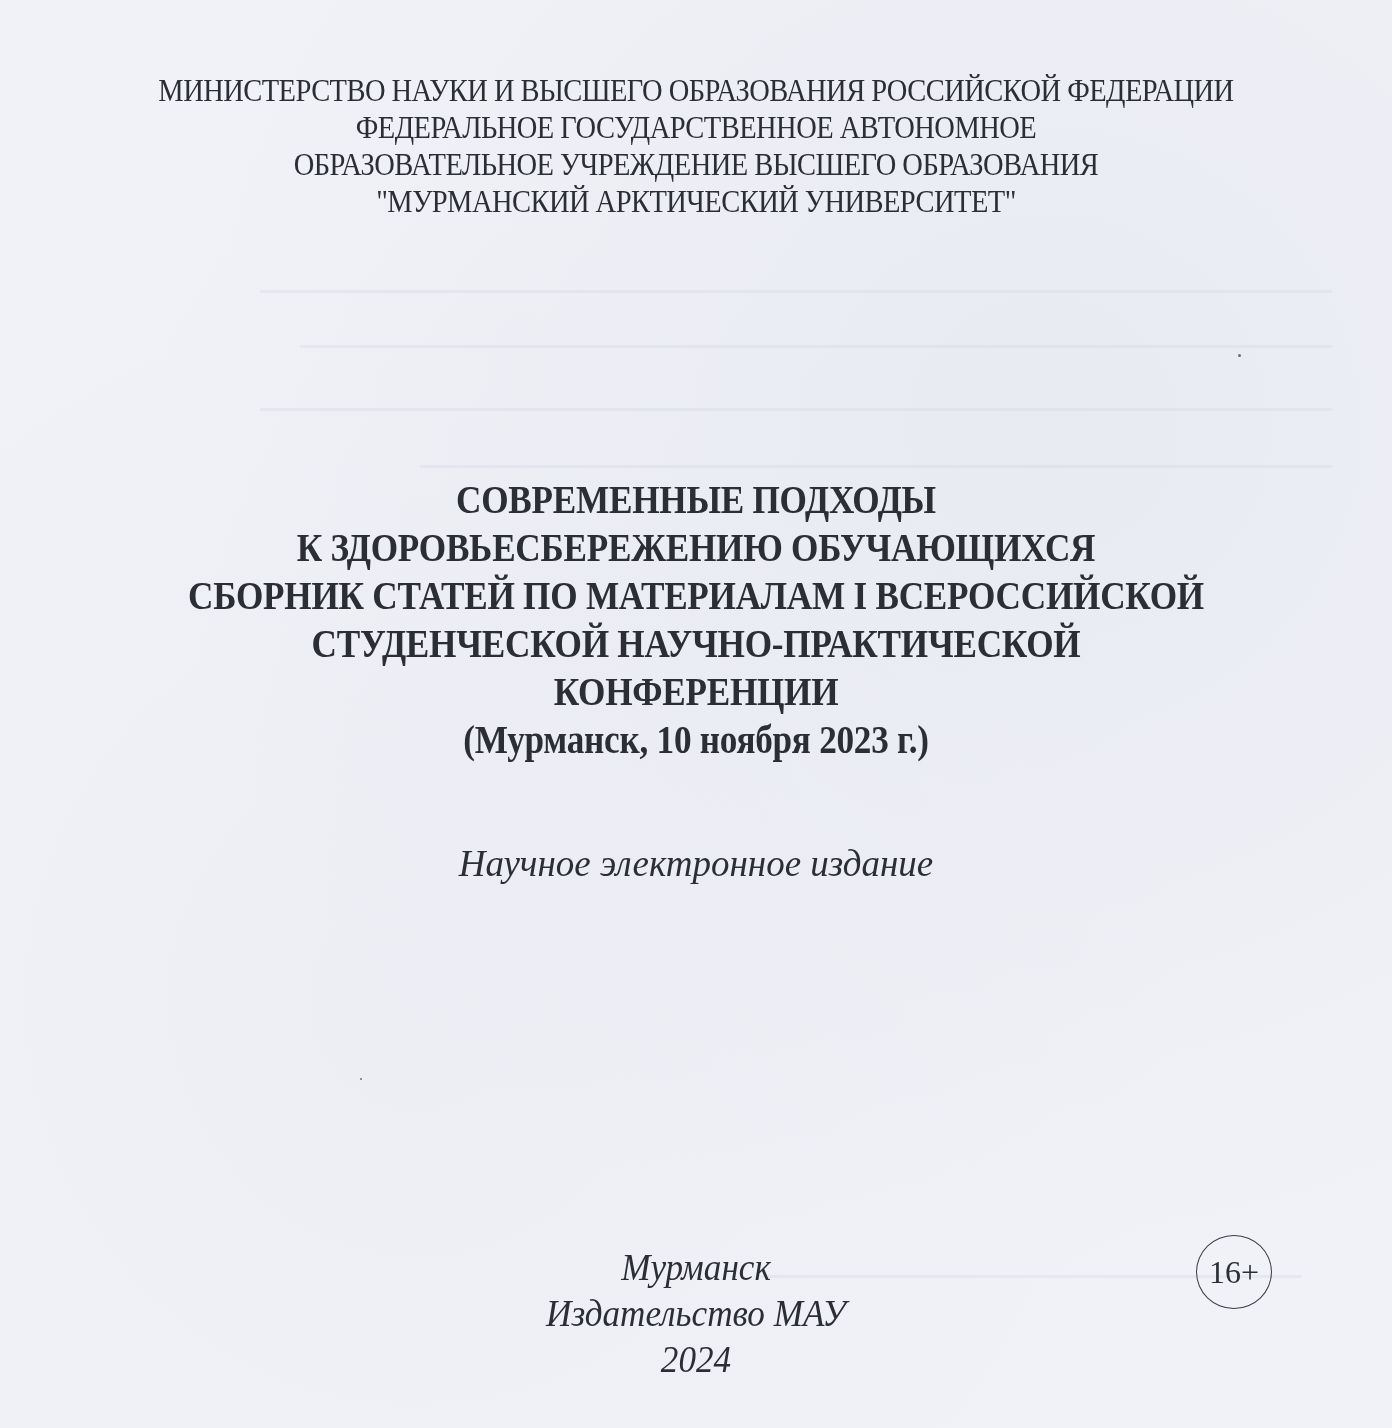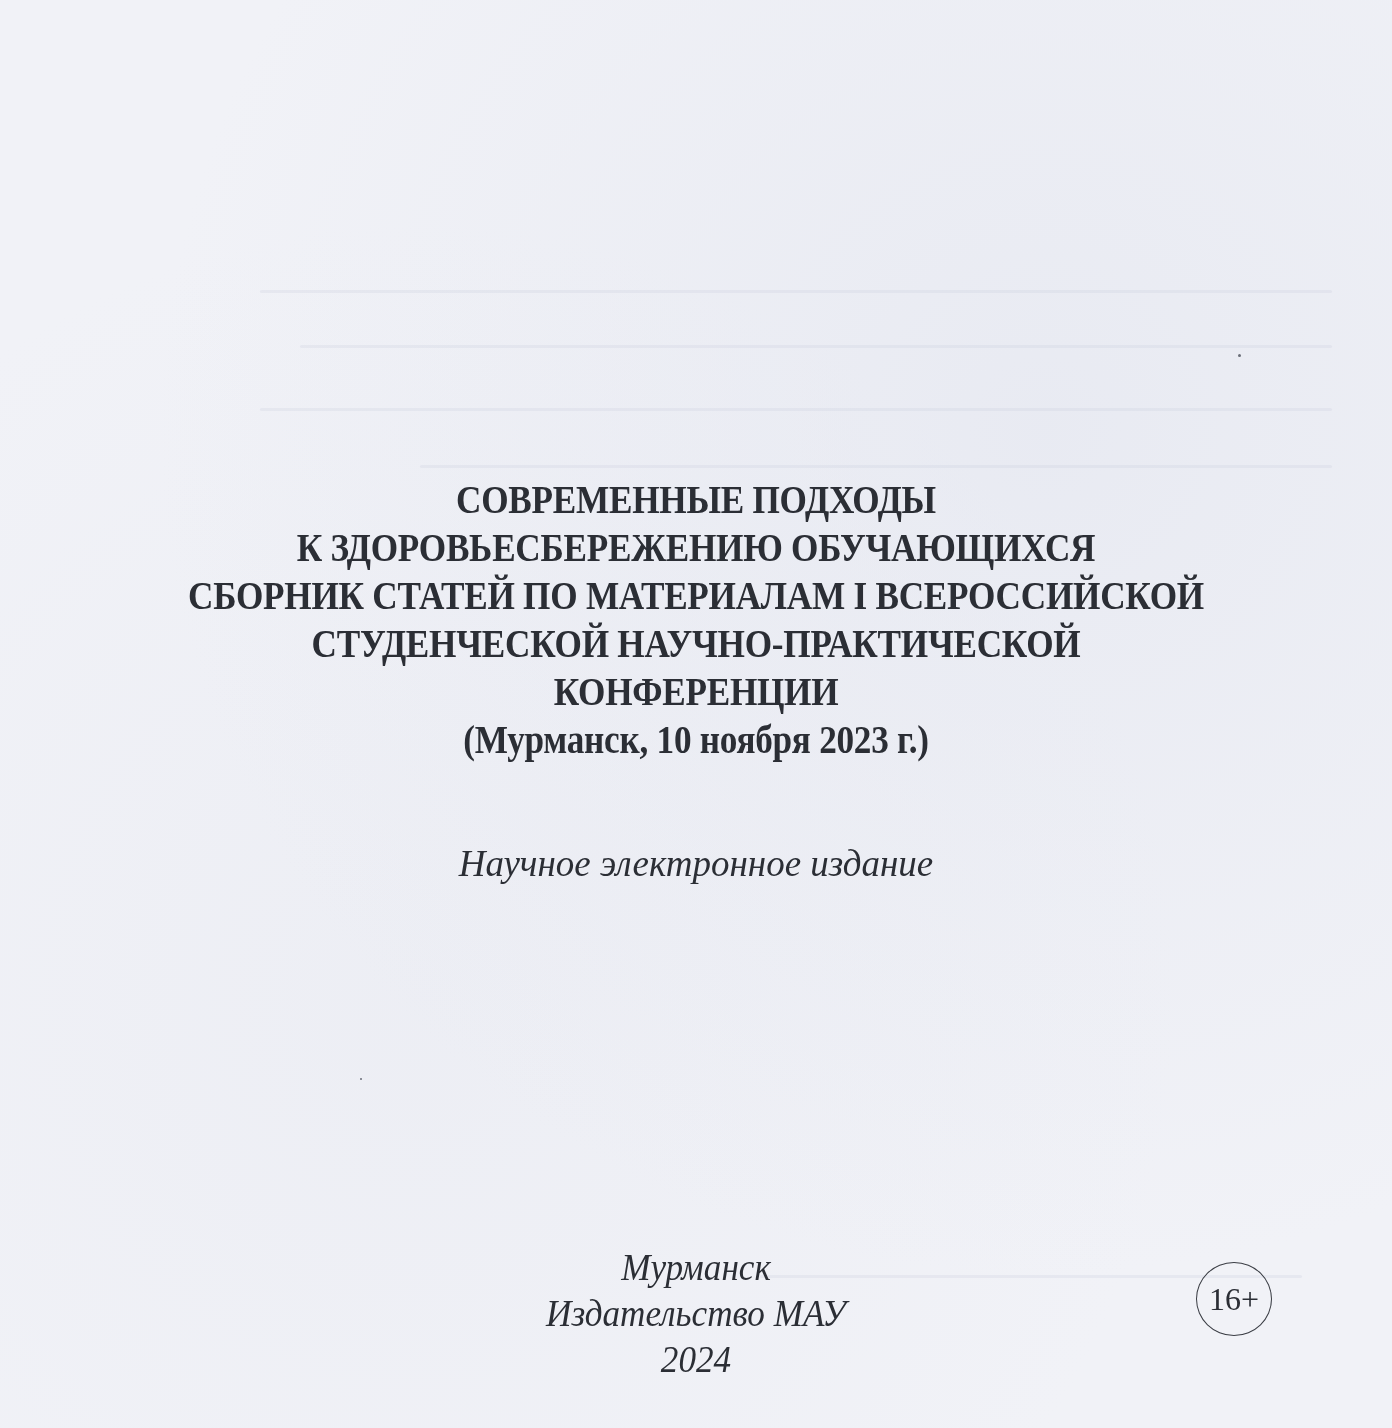--- a/index.html
+++ b/index.html
@@ -67,21 +67,21 @@
     }
     .imprint-line {
       font-size: 37px;
       line-height: 46px;
       white-space: nowrap;
       transform: scaleX(0.95);
     }
     .age-badge {
       position: absolute;
       left: 1196px;
-      top: 1262px;
+      top: 1235px;
       width: 76px;
       height: 74px;
       border: 1.5px solid #3a3d44;
       border-radius: 50%;
       display: flex;
       align-items: center;
       justify-content: center;
       font-size: 32px;
       color: #2b2e35;
       box-sizing: border-box;
@@ -101,20 +101,26 @@
 
   <div class="ghost" style="top:290px;"></div>
   <div class="ghost" style="top:345px; left:300px;"></div>
   <div class="ghost" style="top:408px;"></div>
   <div class="ghost" style="top:465px; left:420px;"></div>
   <div class="ghost" style="top:1275px; left:760px; right:90px;"></div>
 
   <div class="speck" style="left:1238px; top:354px;"></div>
   <div class="speck" style="left:360px; top:1078px; width:2px; height:2px;"></div>
 
+  <div class="block header">
+    <div class="header-line">МИНИСТЕРСТВО НАУКИ И ВЫСШЕГО ОБРАЗОВАНИЯ РОССИЙСКОЙ ФЕДЕРАЦИИ</div>
+    <div class="header-line">ФЕДЕРАЛЬНОЕ ГОСУДАРСТВЕННОЕ АВТОНОМНОЕ</div>
+    <div class="header-line">ОБРАЗОВАТЕЛЬНОЕ УЧРЕЖДЕНИЕ ВЫСШЕГО ОБРАЗОВАНИЯ</div>
+    <div class="header-line">"МУРМАНСКИЙ АРКТИЧЕСКИЙ УНИВЕРСИТЕТ"</div>
+  </div>
 
   <div class="block title">
     <div class="title-line">СОВРЕМЕННЫЕ ПОДХОДЫ</div>
     <div class="title-line">К ЗДОРОВЬЕСБЕРЕЖЕНИЮ ОБУЧАЮЩИХСЯ</div>
     <div class="title-line">СБОРНИК СТАТЕЙ ПО МАТЕРИАЛАМ I ВСЕРОССИЙСКОЙ</div>
     <div class="title-line">СТУДЕНЧЕСКОЙ НАУЧНО-ПРАКТИЧЕСКОЙ</div>
     <div class="title-line">КОНФЕРЕНЦИИ</div>
     <div class="title-line">(Мурманск, 10 ноября 2023 г.)</div>
   </div>
 

